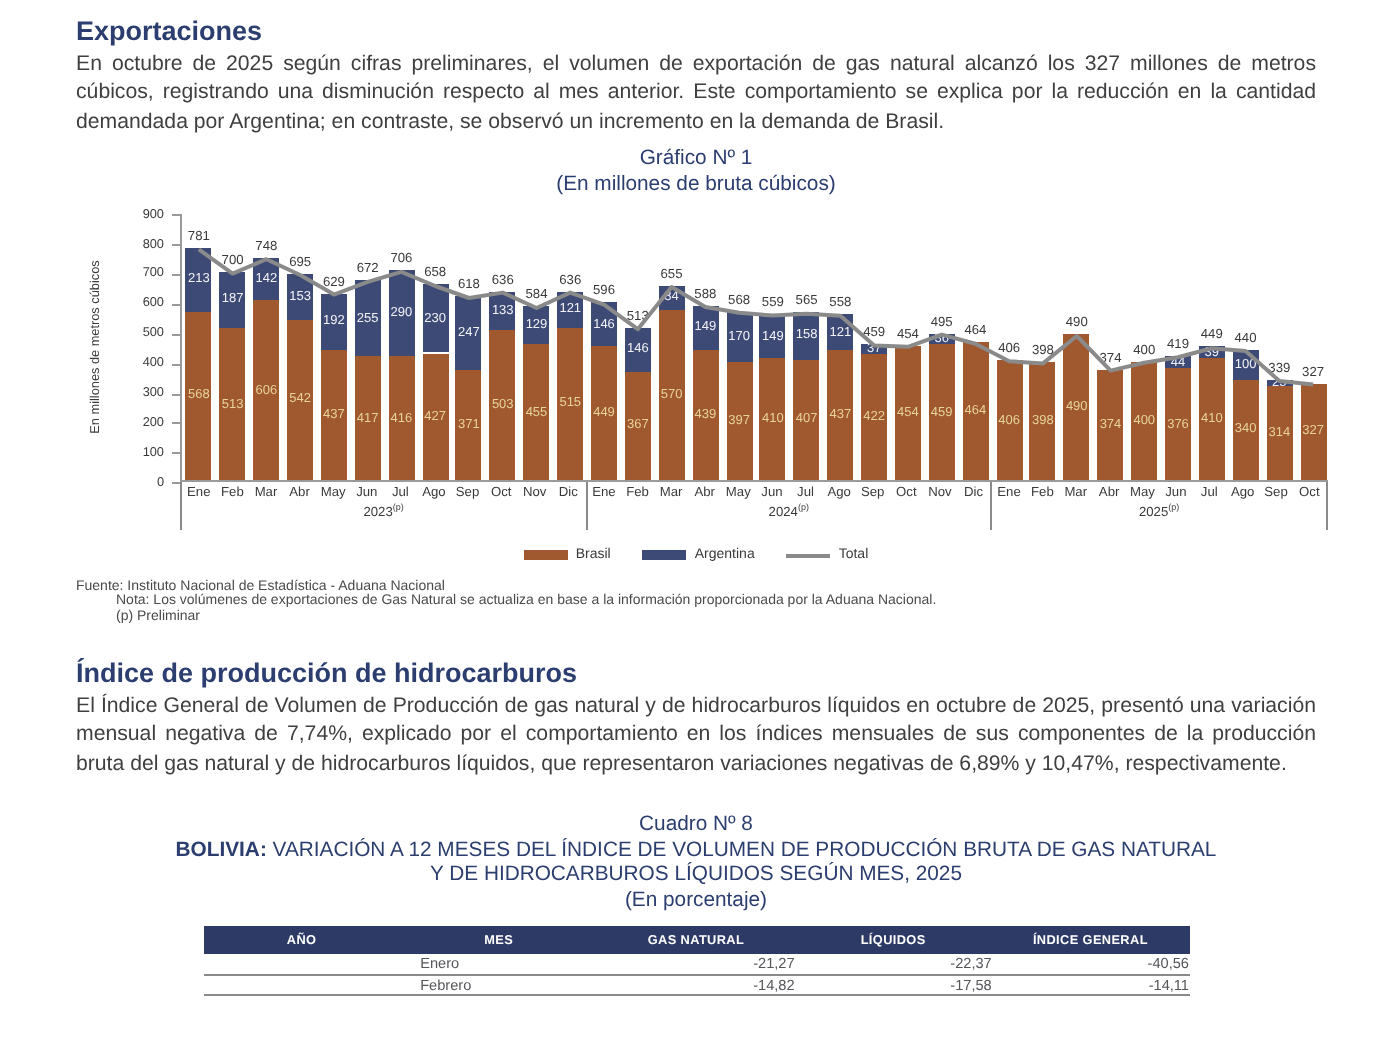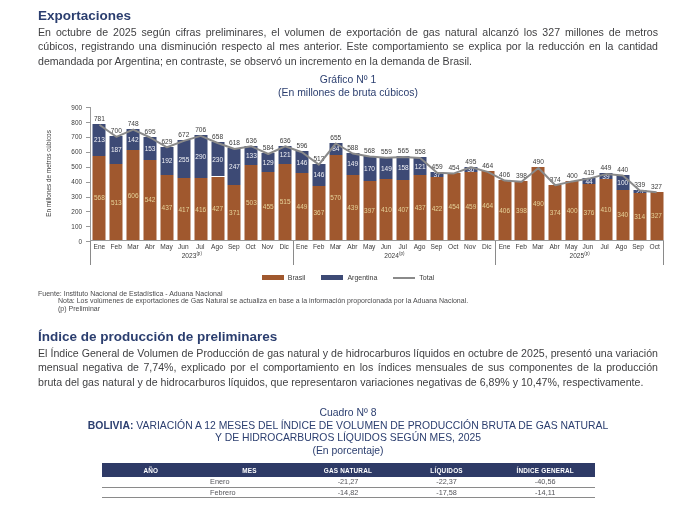--- a/index.html
+++ b/index.html
@@ -55,21 +55,21 @@
   .notes .indent { padding-left:20px; }
 
   .sec2 { margin-top:17px; }
 
   .cuadro-head { margin-top:18px; }
 
   
   table.cuadro { width:493px; margin:6px auto 0 auto; border-collapse:collapse; table-layout:fixed; }
   table.cuadro th { background:#2e3a66; color:#ffffff; font-size:6.4px; font-weight:bold;
                     height:14px; text-align:center; letter-spacing:.2px; }
-  table.cuadro td { font-size:7.3px; color:#55555a; height:10px; text-align:center;
+  table.cuadro td { font-size:7.3px; color:#55555a; height:10px; text-align:right;
                     border-bottom:1px solid #8a8a8a; }
   table.cuadro td.mes { text-align:left; padding-left:10px; }
 </style>
 </head>
 <body>
 
 <div class="page">
 
   <div class="sec-title">Exportaciones</div>
   <p class="body-par">En octubre de 2025 según cifras preliminares, el volumen de exportación de gas natural alcanzó los 327 millones de metros cúbicos, registrando una disminución respecto al mes anterior. Este comportamiento se explica por la reducción en la cantidad demandada por Argentina; en contraste, se observó un incremento en la demanda de Brasil.</p>
@@ -403,21 +403,21 @@
       <span class="leg-lbl">Total</span>
     </div>
   </div>
 
   <div class="notes">
     <div>Fuente: Instituto Nacional de Estadística - Aduana Nacional</div>
     <div class="indent">Nota:  Los volúmenes de exportaciones de Gas Natural se actualiza en base a la información proporcionada por la Aduana Nacional.</div>
     <div class="indent">(p) Preliminar</div>
   </div>
 
-  <div class="sec-title sec2">Índice de producción de preliminares</div>
+  <div class="sec-title sec2">Índice de producción de hidrocarburos</div>
   <p class="body-par">El Índice General de Volumen de Producción de gas natural y de hidrocarburos líquidos en octubre de 2025, presentó una variación mensual negativa de 7,74%, explicado por el comportamiento en los índices mensuales de sus componentes de la producción bruta del gas natural y de hidrocarburos líquidos, que representaron variaciones negativas de 6,89% y 10,47%, respectivamente.</p>
 
   <div class="cuadro-head">
     <div class="c-title">Cuadro Nº 8</div>
     <div class="c-sub"><b>BOLIVIA:</b><span> VARIACIÓN A 12 MESES DEL ÍNDICE DE VOLUMEN DE PRODUCCIÓN BRUTA DE GAS NATURAL</span></div>
     <div class="c-sub">Y DE HIDROCARBUROS LÍQUIDOS SEGÚN MES, 2025</div>
     <div class="c-sub">(En porcentaje)</div>
   </div>
 
   <table class="cuadro">

